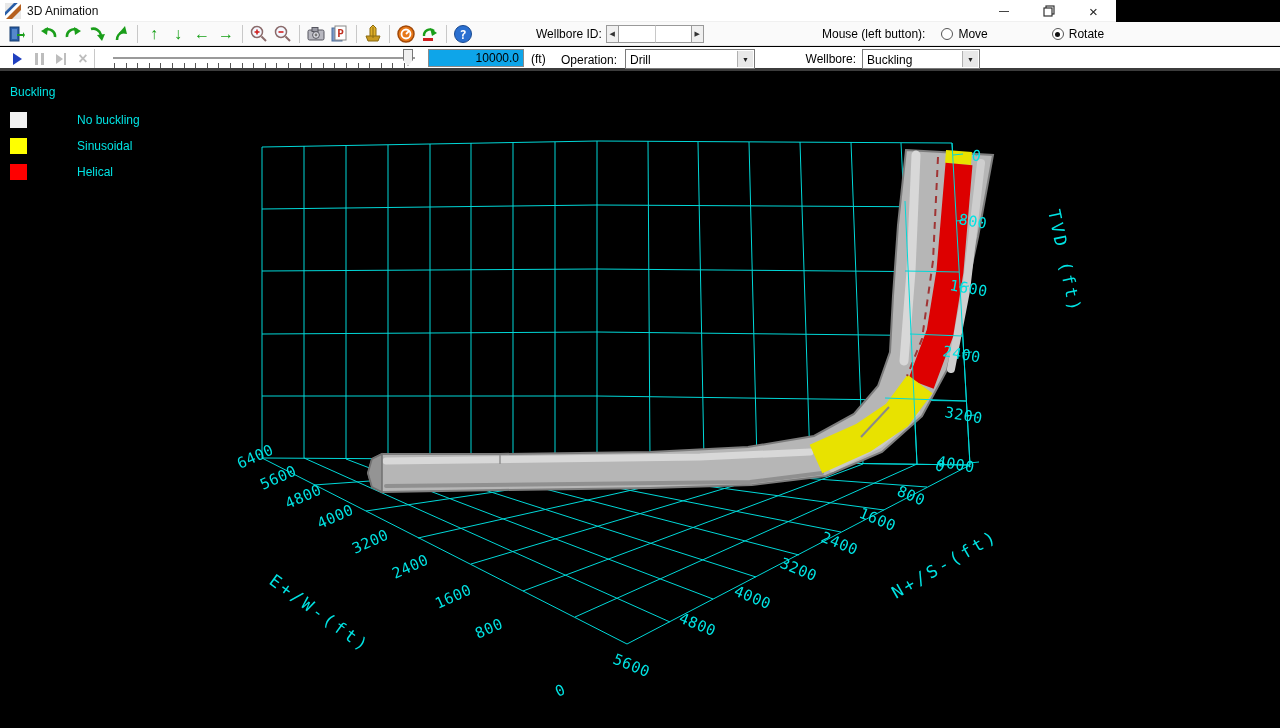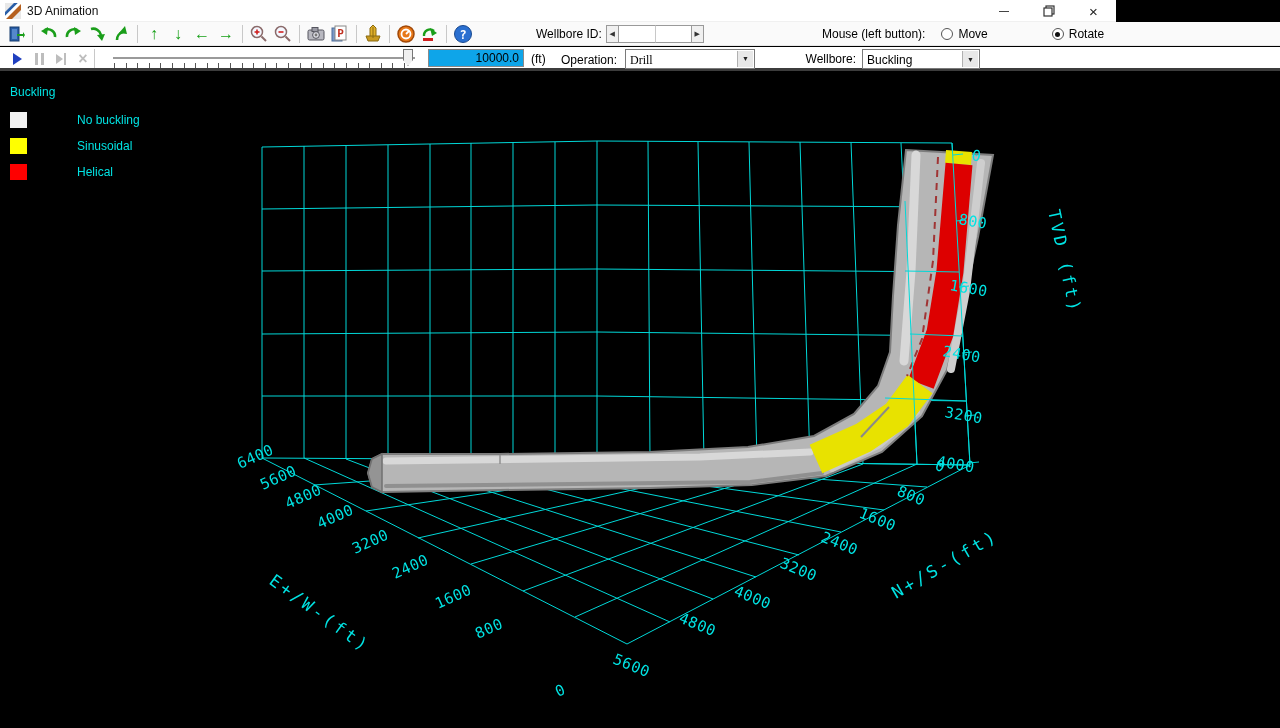--- a/index.html
+++ b/index.html
@@ -58,21 +58,21 @@
   .depth-field { position:absolute; left:428px; top:2px; width:96px; height:18px; background:#0ea5e9;
                  border:1px solid #8a8a8a; font-size:12px; text-align:right; padding-right:4px;
                  font-family:"Liberation Sans", sans-serif; }
   .unit-lbl { position:absolute; left:531px; top:5px; }
   .op-lbl { position:absolute; left:560px; top:6px; width:58px; text-align:center; }
   .dd { position:absolute; top:2px; height:20px; background:#fff; border:1px solid #7a7a7a; }
   .dd .val { position:absolute; left:4px; top:3px; font-size:12px; }
   .dd .arrow { position:absolute; right:1px; top:1px; bottom:1px; width:16px; background:#e8e8e8;
                border-left:1px solid #b0b0b0; display:flex; align-items:center; justify-content:center;
                font-size:7px; color:#222; }
-  .dd.op { left:625px; width:130px;font-family:Liberation Serif, serif; }
+  .dd.op { left:625px; width:130px; }
   .par-lbl { position:absolute; left:790px; top:5px; width:66px; text-align:right; }
   .dd.par { left:862px; width:118px; }
 
   
   .canvas { position:absolute; left:0; top:71px; width:1280px; height:657px; background:#000; }
   .legend { position:absolute; left:10px; top:14px; color:#00e3e3; font-size:12px; }
   .legend .ltitle { margin-bottom:12px; }
   .legend .litem { display:flex; align-items:center; margin-bottom:9px; height:17px;gap:38px; }
   .legend .swatch { width:17px; height:16px; margin-right:12px; }
   svg text { font-family:"DejaVu Sans Mono", monospace; }

